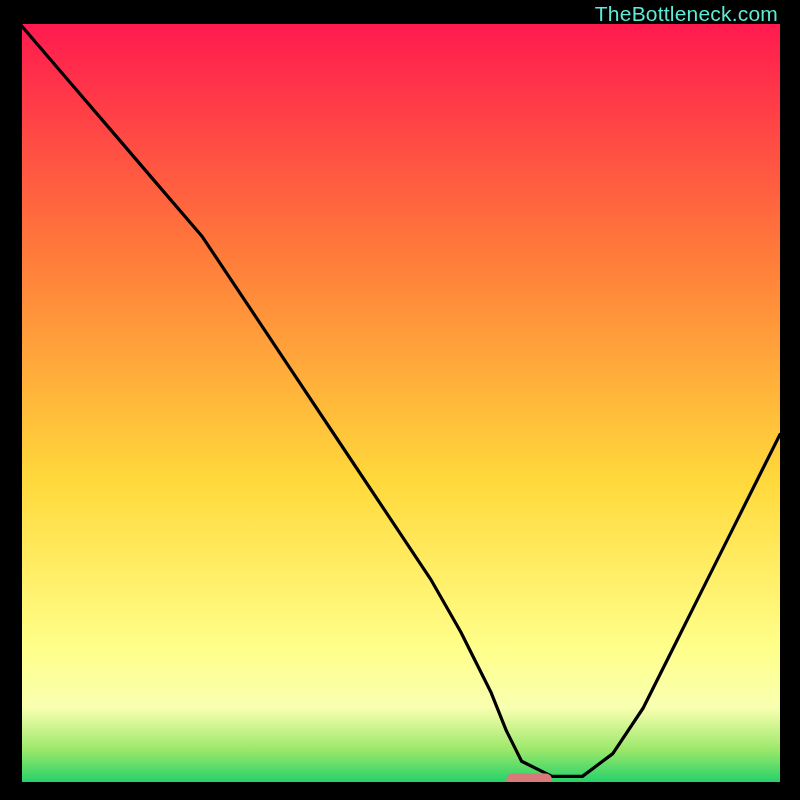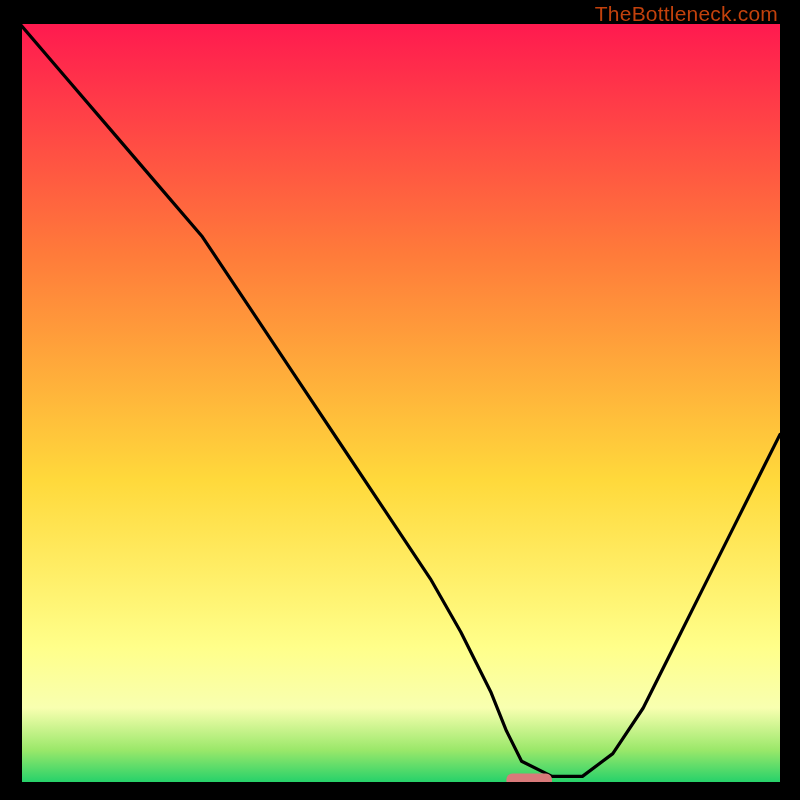--- a/index.html
+++ b/index.html
@@ -24,21 +24,21 @@
     left: 0;
     top: 0;
     width: 760px;
     height: 760px;
     display: block;
   }
   .watermark {
     position: absolute;
     top: 2px;
     right: 22px;
-    color: #c2410c;
+    color: #5eead4;
     font-size: 21px;
     letter-spacing: 0.2px;
   }
 </style>
 </head>
 <body>
 
 <div class="watermark">TheBottleneck.com</div>
 
 <div class="frame">

